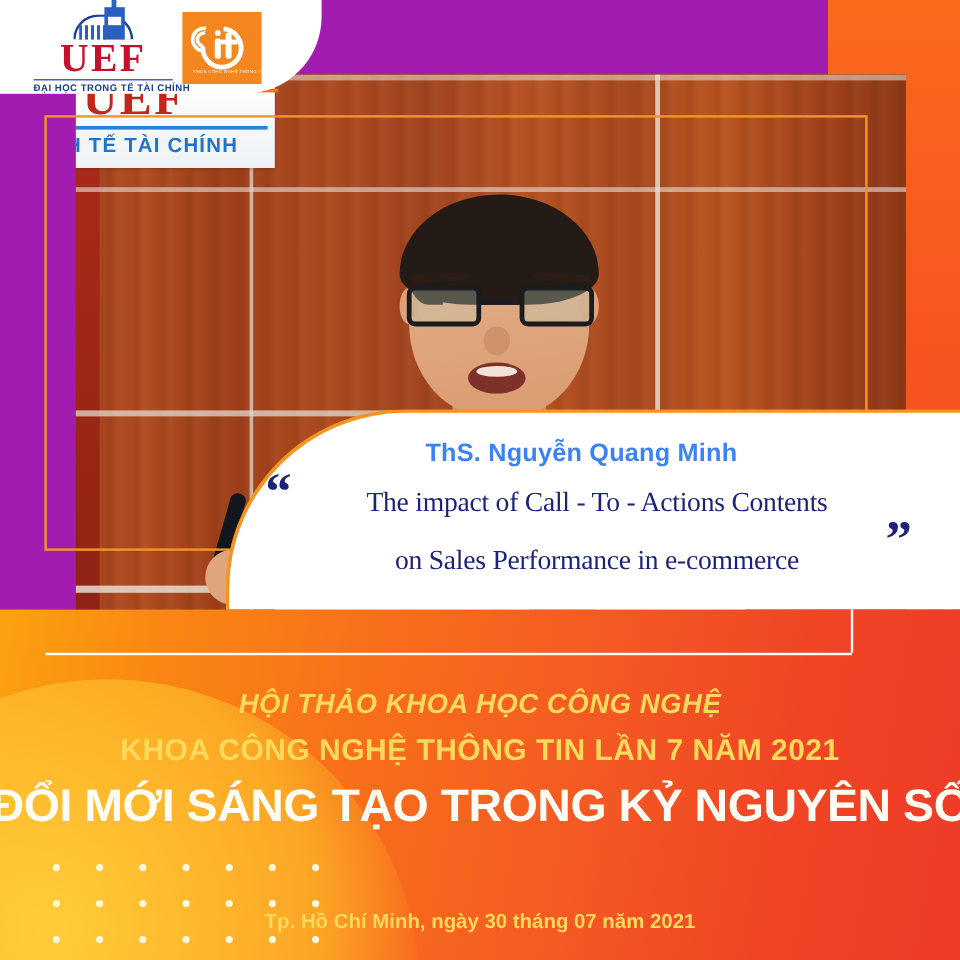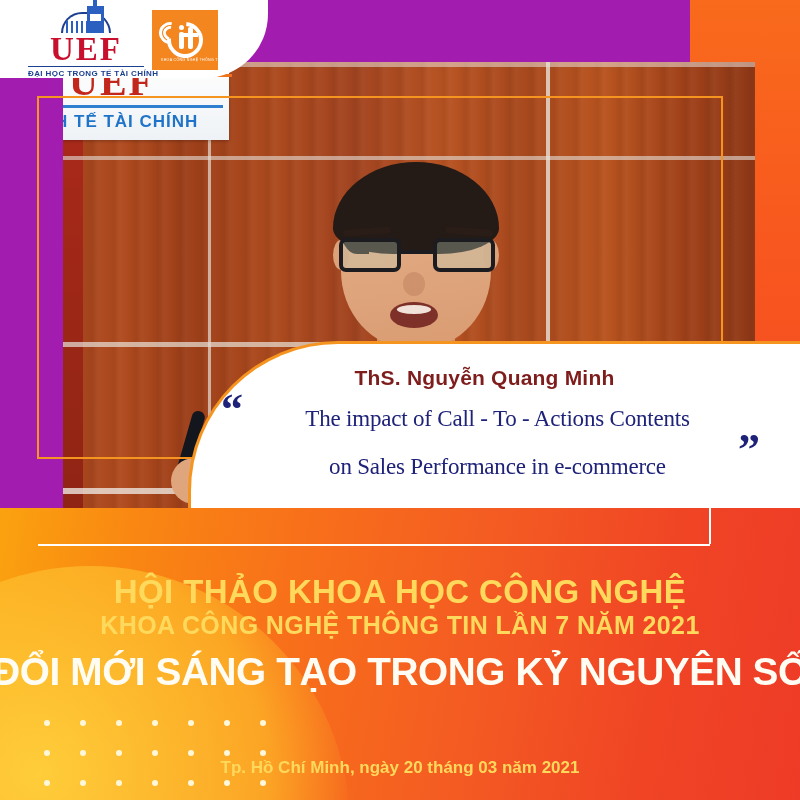--- a/index.html
+++ b/index.html
@@ -217,21 +217,21 @@
     width:612px; height:167px;
     background:#ffffff;
     border-top:3px solid #f5941f;
     border-left:3px solid #f5941f;
     border-top-left-radius:150px;
     box-sizing:border-box;
   }
   .speaker-name{
     position:absolute; left:0; right:22px; top:22px;
     text-align:center;
-    font-size:21px; font-weight:bold; color:#7f1d1d;
+    font-size:21px; font-weight:bold; color:#3b82f6;
     letter-spacing:.2px;
   }
   .quote-mark{
     position:absolute;
     font-family:"Liberation Serif", serif;
     font-size:44px; font-weight:bold; color:#1e2278;
     line-height:1;
   }
   .qm-open{ left:30px; top:44px; }
   .qm-close{ right:40px; top:84px; }
@@ -269,21 +269,21 @@
     position:absolute; left:44px; top:212px;
     display:grid;
     grid-template-columns:repeat(7, 36px);
     grid-template-rows:repeat(3, 30px);
   }
   .dot{ width:6px; height:6px; border-radius:50%; background:#fff7d9; }
   .b-line1, .b-line2{
     position:absolute; left:0; right:0; text-align:center;
     color:#ffd95c; font-weight:bold;
   }
-  .b-line1{ top:65px; font-size:33px; letter-spacing:.4px; }
+  .b-line1{ top:65px; font-size:23px; letter-spacing:.4px;font-style:italic; }
   .b-line2{ top:103px; font-size:25px; letter-spacing:.4px; }
   .b-headline{
     position:absolute; left:0; right:0; top:143px;
     text-align:center;
     color:#fffdf3;
     font-size:38px; font-weight:bold;
     letter-spacing:-0.4px;
     transform:scaleX(1.02);
   }
   .b-date{
@@ -412,16 +412,16 @@
         <div class="dot"></div>
         <div class="dot"></div>
       <div class="dot"></div>
         <div class="dot"></div>
         <div class="dot"></div>
     </div>
 
     <div class="b-line1">HỘI THẢO KHOA HỌC CÔNG NGHỆ</div>
     <div class="b-line2">KHOA CÔNG NGHỆ THÔNG TIN LẦN 7 NĂM 2021</div>
     <div class="b-headline">ĐỔI MỚI SÁNG TẠO TRONG KỶ NGUYÊN SỐ</div>
-    <div class="b-date">Tp. Hồ Chí Minh, ngày 20 tháng 03 năm 2021</div>
+    <div class="b-date">Tp. Hồ Chí Minh, ngày 30 tháng 07 năm 2021</div>
   </div>
 
 </div>
 
 </body></html>

